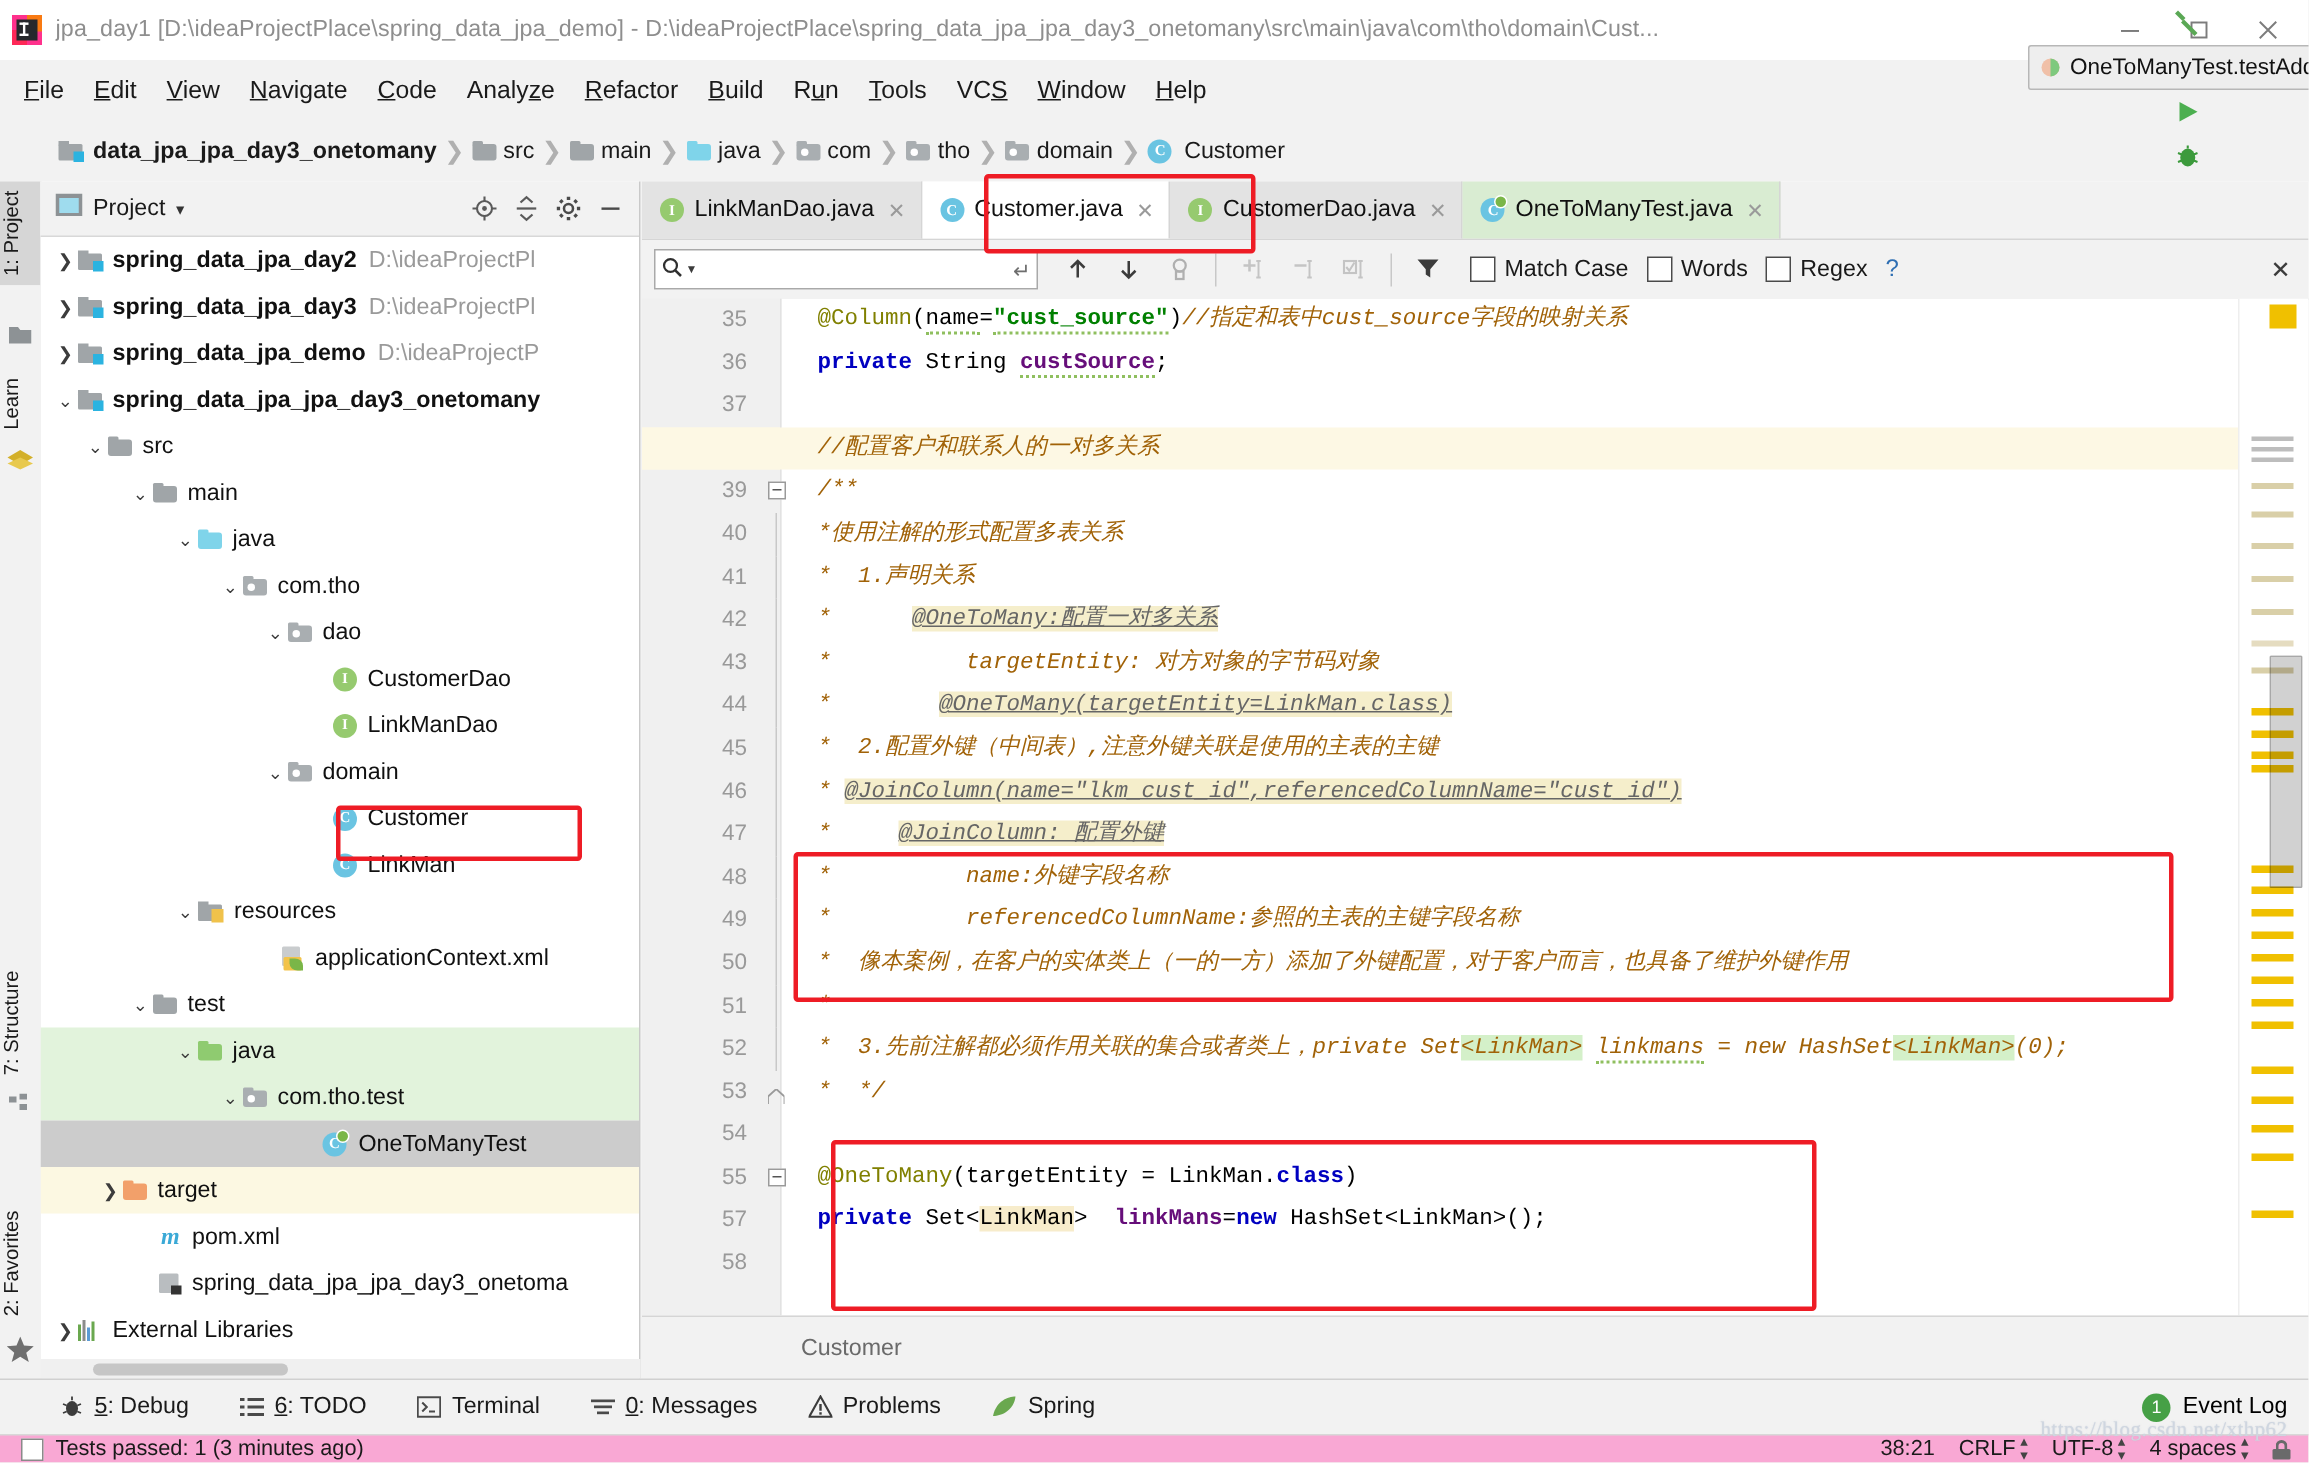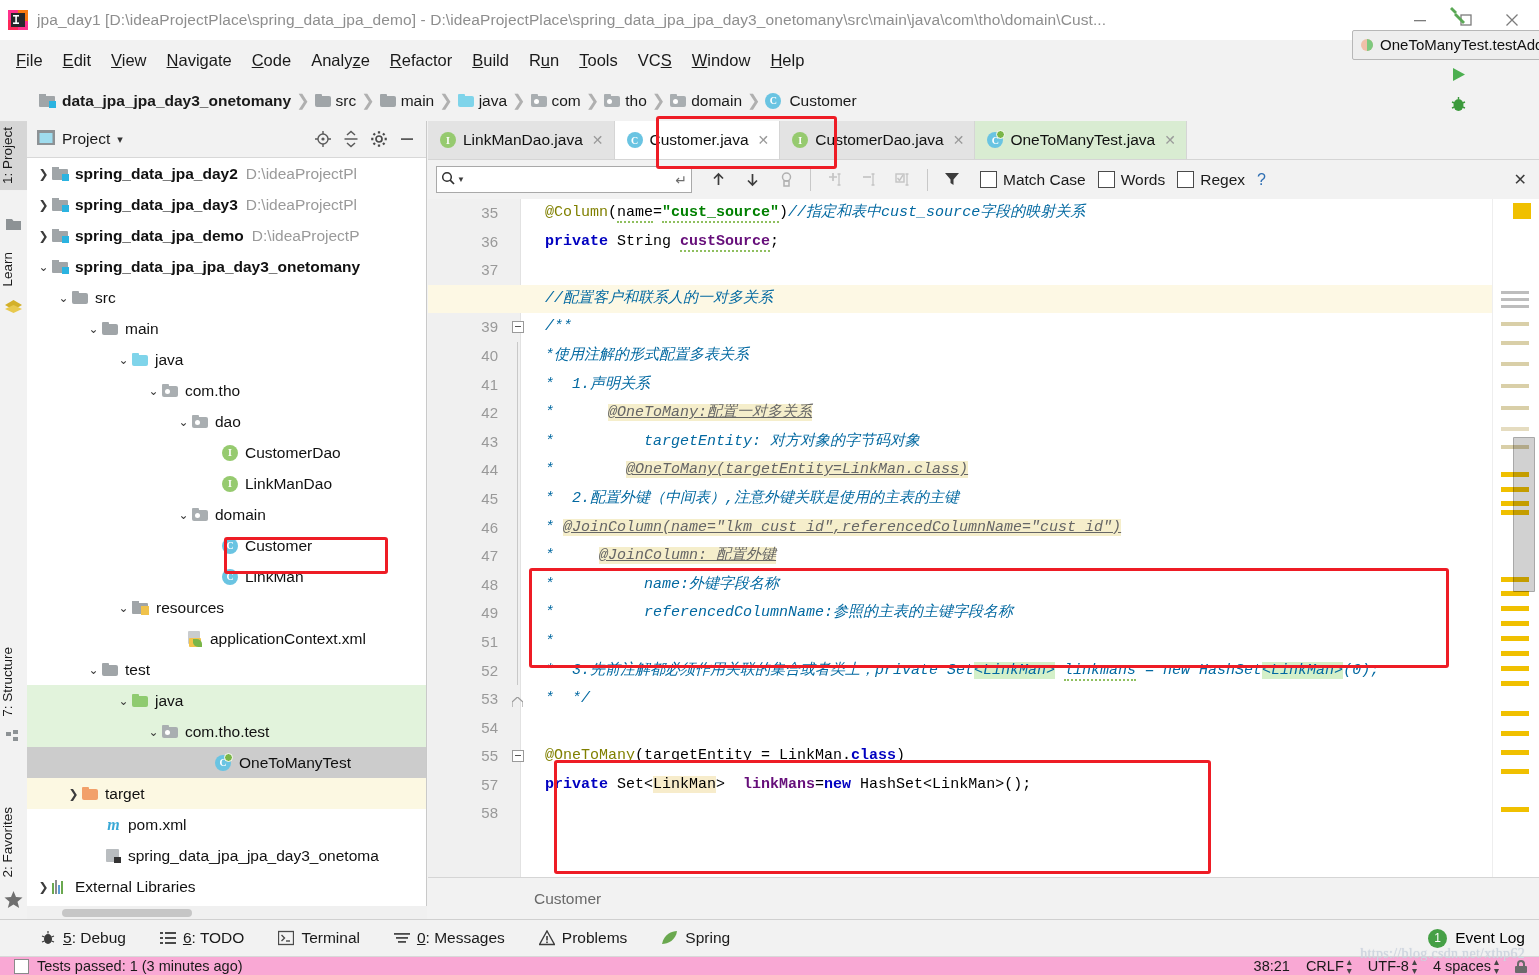--- a/index.html
+++ b/index.html
@@ -250,21 +250,21 @@
     border: 1px solid #9a9a9a; background:#fff; box-sizing: border-box;
   }
   .fmark:before { content:''; position:absolute; left:2px; top:4px; width:6px; height:1px; background:#555; }
   .fline { position: absolute; left: 10px; top: 0; bottom: 0; width: 1px; background:#c8c8c8; }
   .fcap { position:absolute; left:5px; top:6px; width:11px; height:11px; }
 
   
   .kw { color: #0000c0; font-weight: bold; }
   .anno { color: #808000; }
   .str { color: #008000; font-weight: bold; }
-  .cmt { color: #0369a1; font-style: italic; }
+  .cmt { color: #a16207; font-style: italic; }
   .cmt-hl { background: #f5eecb; font-style: italic; color:#666; text-decoration: underline; }
   .field { color: #660e7a; font-weight: bold; }
   .greenhl { background: #d4f0c9; }
   .yellowhl { background: #f7eccb; }
   .wavy { border-bottom: 2px dotted #8fbf5f; }
 
   
   .markers {
     position: absolute; right: 0; top: 0; width: 46px; bottom: 0; background: #fff;
     border-left: 1px solid #eee;
@@ -836,20 +836,21 @@
         <div class="cline"><span class="ln">45</span><span class="fold-col"><span class="fline"></span></span><span class="code"><span class="cmt">*  2.配置外键（中间表）,注意外键关联是使用的主表的主键</span></span></div>
 
         <div class="cline"><span class="ln">46</span><span class="fold-col"><span class="fline"></span></span><span class="code"><span class="cmt">* </span><span class="cmt-hl">@JoinColumn(name="lkm_cust_id",referencedColumnName="cust_id")</span></span></div>
 
         <div class="cline"><span class="ln">47</span><span class="fold-col"><span class="fline"></span></span><span class="code"><span class="cmt">*     </span><span class="cmt-hl">@JoinColumn: 配置外键</span></span></div>
 
         <div class="cline"><span class="ln">48</span><span class="fold-col"><span class="fline"></span></span><span class="code"><span class="cmt">*          name:外键字段名称</span></span></div>
 
         <div class="cline"><span class="ln">49</span><span class="fold-col"><span class="fline"></span></span><span class="code"><span class="cmt">*          referencedColumnName:参照的主表的主键字段名称</span></span></div>
 
+        <div class="cline"><span class="ln">50</span><span class="fold-col"><span class="fline"></span></span><span class="code"><span class="cmt">*  像本案例，在客户的实体类上（一的一方）添加了外键配置，对于客户而言，也具备了维护外键作用</span></span></div>
 
         <div class="cline"><span class="ln">51</span><span class="fold-col"><span class="fline"></span></span><span class="code"><span class="cmt">*</span></span></div>
 
         <div class="cline"><span class="ln">52</span><span class="fold-col"><span class="fline"></span></span><span class="code"><span class="cmt">*  3.先前注解都必须作用关联的集合或者类上，private Set</span><span class="cmt greenhl">&lt;LinkMan&gt;</span><span class="cmt"> </span><span class="cmt wavy">linkmans</span><span class="cmt"> = new HashSet</span><span class="cmt greenhl">&lt;LinkMan&gt;</span><span class="cmt">(0);</span></span></div>
 
         <div class="cline"><span class="ln">53</span><span class="fold-col"><span class="fcap"><svg width="11" height="11" viewBox="0 0 11 11">
                   <path d="M0 10 L0 5 L5.5 0 L11 5 L11 10" fill="none" stroke="#9a9a9a" stroke-width="1.2"></path>
                 </svg></span></span><span class="code"><span class="cmt">*  */</span></span></div>
 
         <div class="cline"><span class="ln">54</span><span class="fold-col"></span><span class="code"></span></div>

